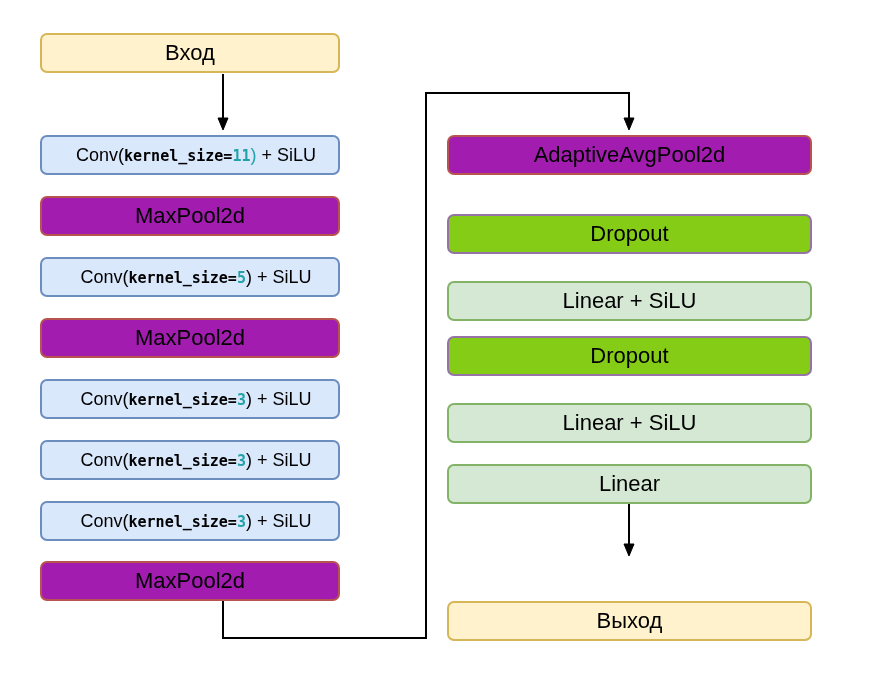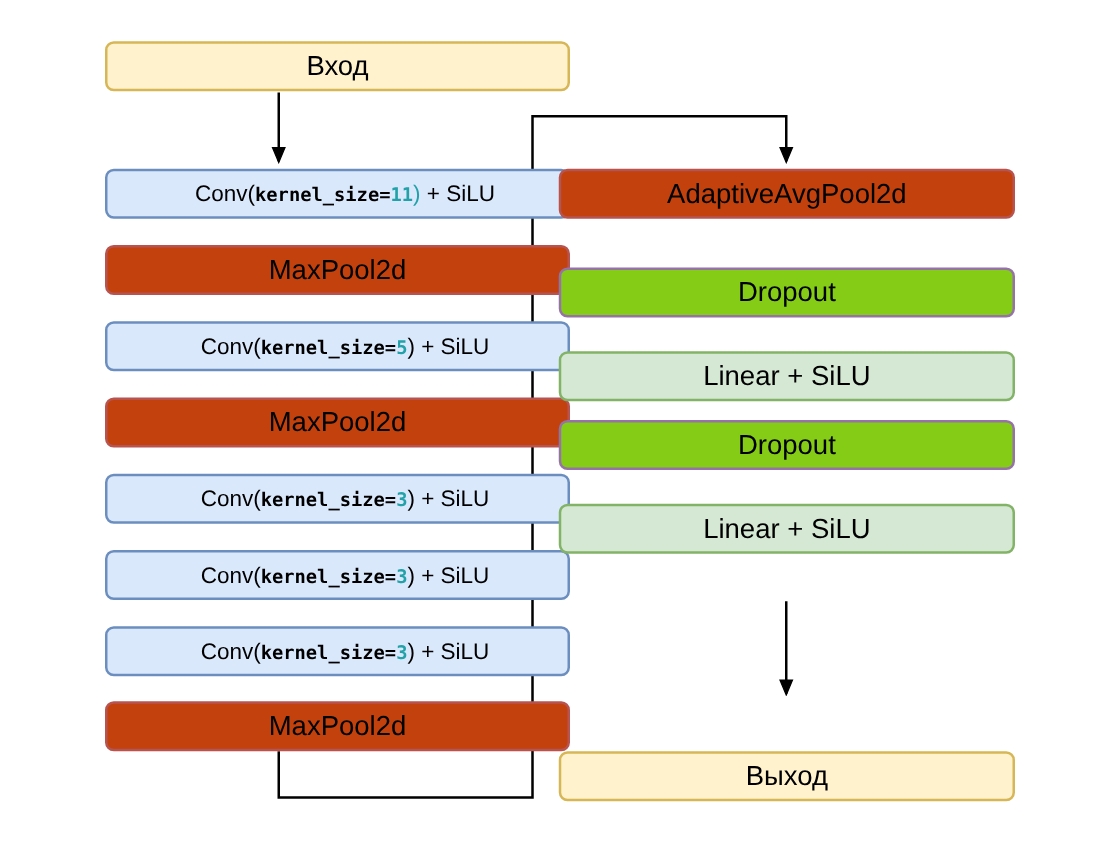--- a/index.html
+++ b/index.html
@@ -2,25 +2,25 @@
 <html><head>
 <meta charset="utf-8">
 <style>
   html,body{margin:0;padding:0;background:#ffffff;}
   .canvas{position:relative;width:893px;height:676px;background:#ffffff;overflow:hidden;
           font-family:"Liberation Sans",sans-serif;color:#000;}
   .edges{position:absolute;left:0;top:0;width:893px;height:676px;pointer-events:none;}
   .node{position:absolute;height:40px;box-sizing:border-box;border:2px solid #000;
         border-radius:7px;display:flex;align-items:center;justify-content:center;
         font-size:22px;line-height:1;white-space:nowrap;}
-  .left-col{left:40px;width:372px;margin-left:44px;}
+  .left-col{left:40px;width:300px;}
   .right-col{left:447px;width:365px;}
   .yellow{background:#FFF2CC;border-color:#D6B656;}
   .blue{background:#DAE8FC;border-color:#6C8EBF;padding-left:12px;}
-  .red{background:#c2410c;border-color:#B85450;}
+  .red{background:#a21caf;border-color:#B85450;}
   .purple{background:#84cc16;border-color:#9673A6;margin-top:18px;}
   .green{background:#D5E8D4;border-color:#82B366;margin-top:24px;}
   .conv-line{font-size:18px;}
   .code{font-family:"DejaVu Sans Mono",monospace;font-weight:bold;font-size:15px;}
   .num{color:#22A2A8;}
   .teal{color:#22A2A8;}
 </style>
 </head>
 <body>
 
@@ -86,18 +86,21 @@
   </div>
 
   <div class="node purple right-col" style="top:318px;">
     <span>Dropout</span>
   </div>
 
   <div class="node green right-col" style="top:379px;">
     <span>Linear + SiLU</span>
   </div>
 
+  <div class="node green right-col" style="top:440px;">
+    <span>Linear</span>
+  </div>
 
   <div class="node yellow right-col" style="top:561px;margin-top:40px;">
     <span>Выход</span>
   </div>
 
 </div>
 
 </body></html>

